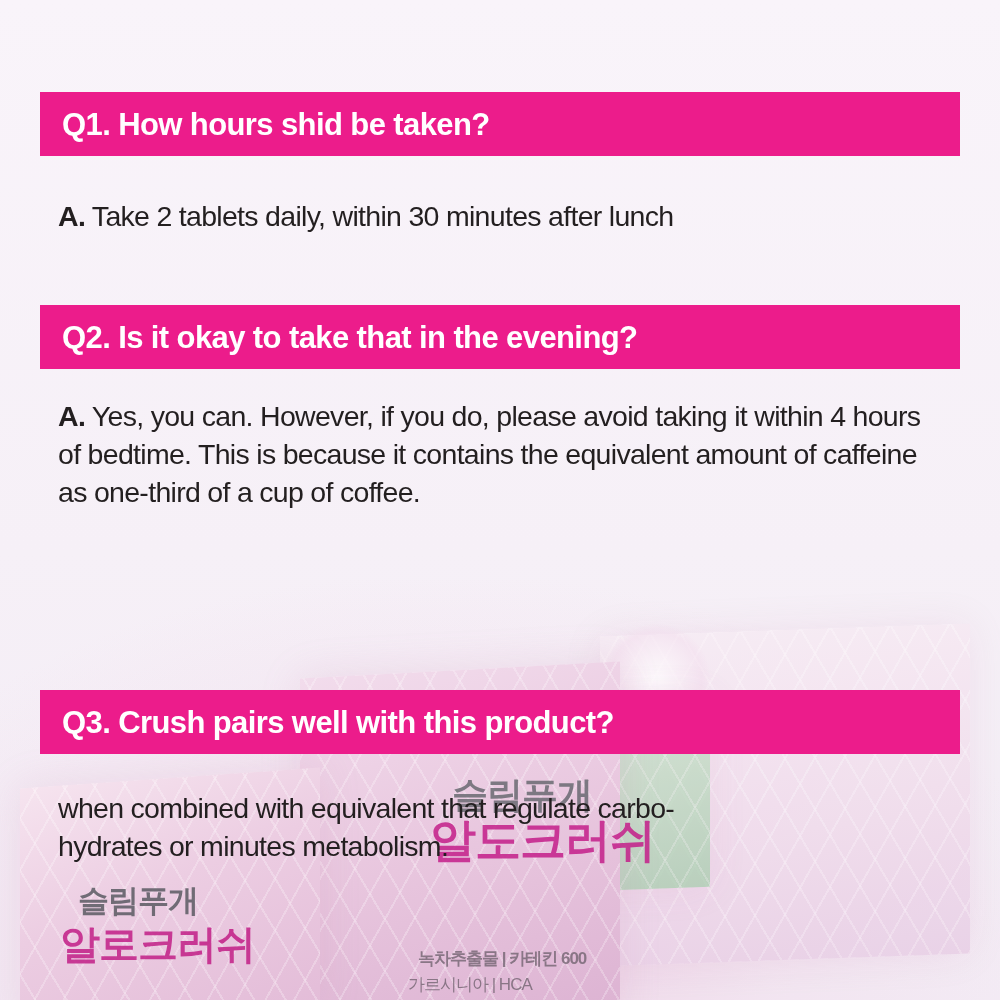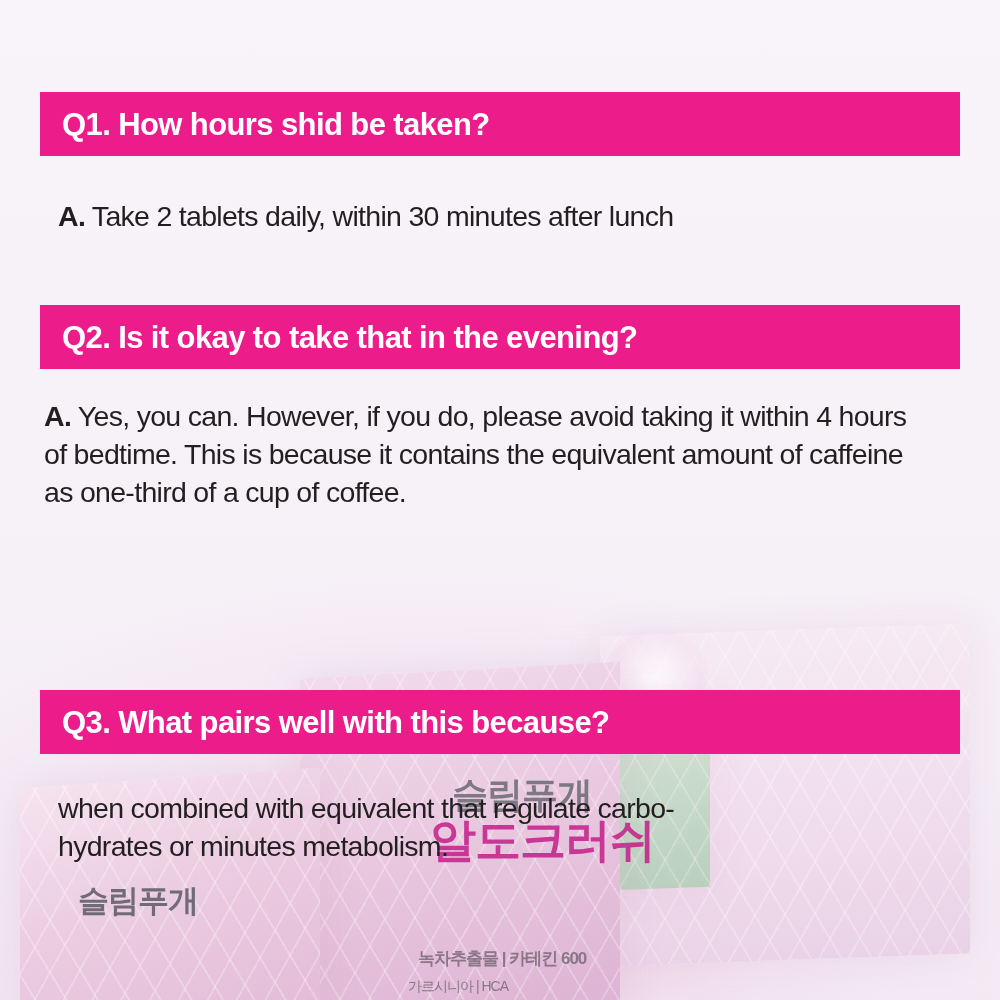--- a/index.html
+++ b/index.html
@@ -92,21 +92,21 @@
     font-weight: bold;
     letter-spacing: -1px;
     white-space: nowrap;
     opacity: 0.85;
   }
   .pack-left-1 { left: 78px; bottom: 78px; font-size: 31px; color: #5b5b63; }
   .pack-left-2 { left: 60px; bottom: 28px; font-size: 40px; color: #c21f87; }
   .pack-mid-1 { left: 452px; bottom: 180px; font-size: 36px; color: #6a6a72; }
   .pack-mid-2 { left: 430px; bottom: 128px; font-size: 46px; color: #c41f8a; }
   .pack-mid-3 { left: 418px; bottom: 30px; font-size: 17px; color: #7a6a78; font-weight: bold; }
-  .pack-mid-4 { left: 408px; bottom: 4px; font-size: 14px; color: #7a6a78; font-weight: normal; margin-top: 28px; }
+  .pack-mid-4 { left: 408px; bottom: 4px; font-size: 17px; color: #7a6a78; font-weight: normal; margin-top: 28px; }
   .swirl {
     position: absolute;
     left: 602px;
     bottom: 268px;
     width: 108px;
     height: 108px;
     border-radius: 50%;
     background: radial-gradient(circle at 50% 50%, rgba(255,255,255,0.75) 0%, rgba(243,222,238,0.5) 60%, rgba(243,222,238,0) 72%);
   }
 
@@ -143,21 +143,21 @@
   .answer .alabel {
     font-weight: bold;
   }
 
   
   #qbar1 { left: 40px; top: 92px; width: 920px; height: 64px; }
   #ans1  { left: 58px; top: 184px; width: 910px; margin-top: 14px; }
 
   
   #qbar2 { left: 40px; top: 305px; width: 920px; height: 64px; }
-  #ans2  { left: 44px; top: 398px; width: 880px; }
+  #ans2  { left: 58px; top: 398px; width: 880px; }
 
   
   #qbar3 { left: 40px; top: 690px; width: 920px; height: 64px; }
   #ans3  { left: 58px; top: 790px; width: 905px; }
   #ans3 .line { display: block; }
 </style>
 </head>
 <body>
 
 <div class="page">
@@ -180,20 +180,21 @@
     <div class="box box-left">
       <div class="box-pattern"></div>
     </div>
 
     <div class="pack-text pack-mid-1">슬림푸개</div>
     <div class="pack-text pack-mid-2">알도크러쉬</div>
     <div class="pack-text pack-mid-3">녹차추출물 | 카테킨 600</div>
     <div class="pack-text pack-mid-4">가르시니아 | HCA</div>
 
     <div class="pack-text pack-left-1">슬림푸개</div>
+    <div class="pack-text pack-left-2">알로크러쉬</div>
   </div>
 
   <div class="content">
 
     <div class="qbar" id="qbar1">
       <span class="qtext">Q1. How hours shid be taken?</span>
     </div>
     <div class="answer" id="ans1">
       <span class="alabel">A.</span>
       <span>Take 2 tablets daily, within 30 minutes after lunch</span>
@@ -201,21 +202,21 @@
 
     <div class="qbar" id="qbar2">
       <span class="qtext">Q2. Is it okay to take that in the evening?</span>
     </div>
     <div class="answer" id="ans2">
       <span class="alabel">A.</span>
       <span>Yes, you can. However, if you do, please avoid taking it within 4 hours of bedtime. This is because it contains the equivalent amount of caffeine as one-third of a cup of coffee.</span>
     </div>
 
     <div class="qbar" id="qbar3">
-      <span class="qtext">Q3. What pairs well with this because?</span>
+      <span class="qtext">Q3. Crush pairs well with this product?</span>
     </div>
     <div class="answer" id="ans3">
       <span class="line">when combined with equivalent that regulate carbo-</span>
       <span class="line">hydrates or minutes metabolism.</span>
     </div>
 
   </div>
 </div>
 
 </body></html>

